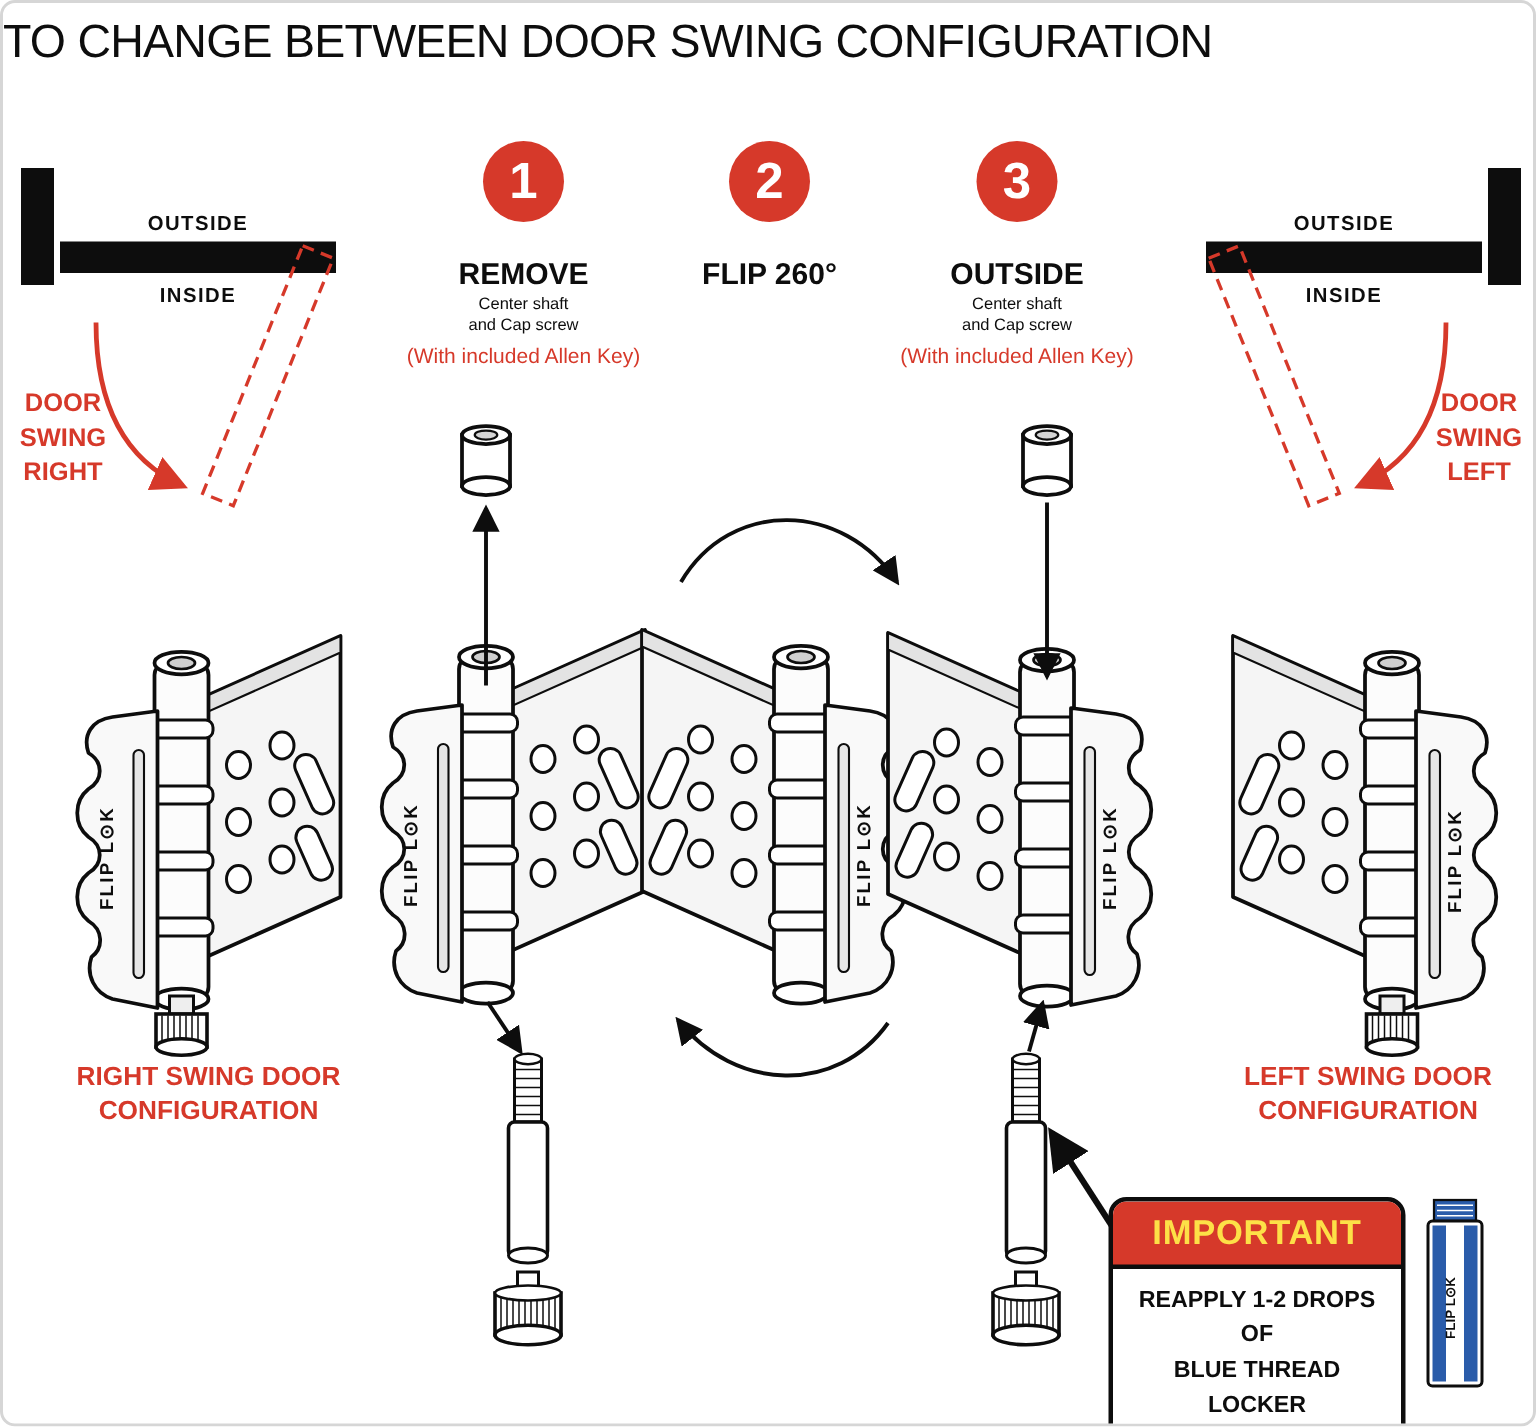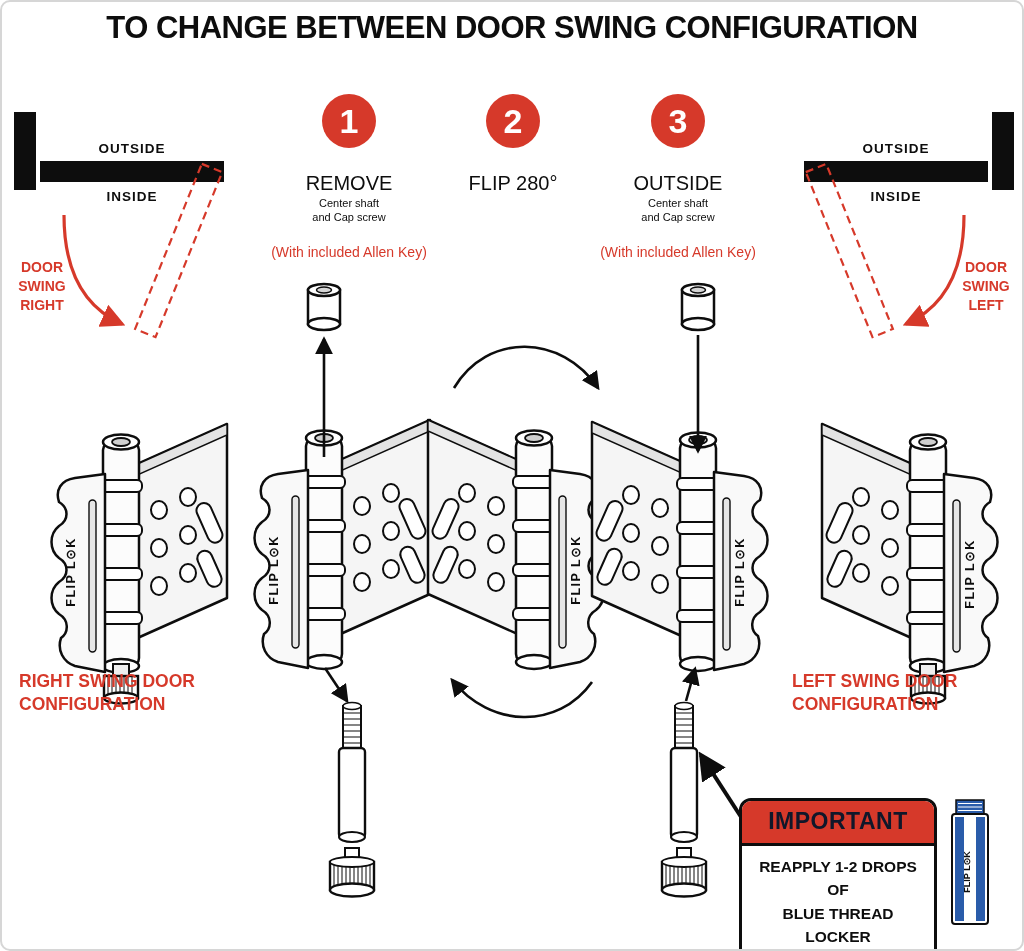--- a/index.html
+++ b/index.html
@@ -3,37 +3,37 @@
 <meta charset="utf-8">
 <style>
   * { margin:0; padding:0; box-sizing:border-box; }
   html,body { background:#fff; }
   body { font-family:"Liberation Sans", sans-serif; width:1024px; }
   .page { position:relative; width:1024px; height:951px; background:#fff;
           border:2px solid #d6d6d6; border-radius:10px; overflow:hidden;
           --red:#d6392a; }
   .abs { position:absolute; }
   .canvas { left:0; top:0; }
-  .title { top:8px; left:0; width:100%; text-align:center; font-size:31px;
-           font-weight:bold; letter-spacing:-0.5px; color:#0d0d0d; }
+  .title { top:8px; left:0; width:100%; font-size:31px;
+           font-weight:normal; letter-spacing:-0.5px; color:#0d0d0d; }
   .step { top:92px; width:170px; text-align:center; color:#0d0d0d; }
   .circle { width:54px; height:54px; border-radius:50%; background:var(--red);
             color:#fff; font-size:34px; font-weight:bold; line-height:54px;
             margin:0 auto; text-align:center; }
-  .action { margin-top:24px; font-size:20px; font-weight:normal; }
+  .action { margin-top:24px; font-size:20px; font-weight:bold; }
   .detail { margin-top:2px; font-size:11px; line-height:1.25; white-space:pre-line; }
-  .note { margin-top:19px; font-size:14px; color:var(--red); white-space:pre-line; }
+  .note { margin-top:4px; font-size:14px; color:var(--red); white-space:pre-line; }
   .swing { top:256px; width:64px; text-align:center; color:var(--red);
-           font-weight:bold; font-size:14px; line-height:1.35; white-space:pre-line; }
-  .config { top:668px; width:240px; text-align:left; color:var(--red);
+           font-weight:bold; font-size:17px; line-height:1.35; white-space:pre-line; }
+  .config { top:704px; width:240px; text-align:center; color:var(--red);
             font-weight:bold; font-size:17.5px; line-height:1.3; white-space:pre-line; }
   .important { left:737px; top:796px; width:198px; background:#fff;
                border:3px solid #0d0d0d; border-radius:12px; overflow:hidden;
                text-align:center; }
-  .important-header { background:var(--red); color:#0f172a; font-weight:bold;
+  .important-header { background:var(--red); color:#fde047; font-weight:bold;
                       font-size:23px; padding:7px 1px 8px; letter-spacing:0.5px;
                       border-bottom:3px solid #0d0d0d; }
   .important-body { font-size:15.5px; font-weight:bold; line-height:1.5;
                     padding:9px 6px 12px; white-space:pre-line; color:#0d0d0d; }
   svg text { font-family:"Liberation Sans", sans-serif; }
 </style>
 </head>
 <body>
 
 <div class="page">
@@ -183,21 +183,21 @@
   <div class="abs step" style="left:262px">
     <div class="circle">1</div>
     <div class="action">REMOVE</div>
     <div class="detail">Center shaft
 and Cap screw</div>
     <div class="note">(With included Allen Key)</div>
   </div>
 
   <div class="abs step" style="left:426px">
     <div class="circle">2</div>
-    <div class="action">FLIP 280°</div>
+    <div class="action">FLIP 260°</div>
   </div>
 
   <div class="abs step" style="left:591px">
     <div class="circle">3</div>
     <div class="action">OUTSIDE</div>
     <div class="detail">Center shaft
 and Cap screw</div>
     <div class="note">(With included Allen Key)</div>
   </div>
 

